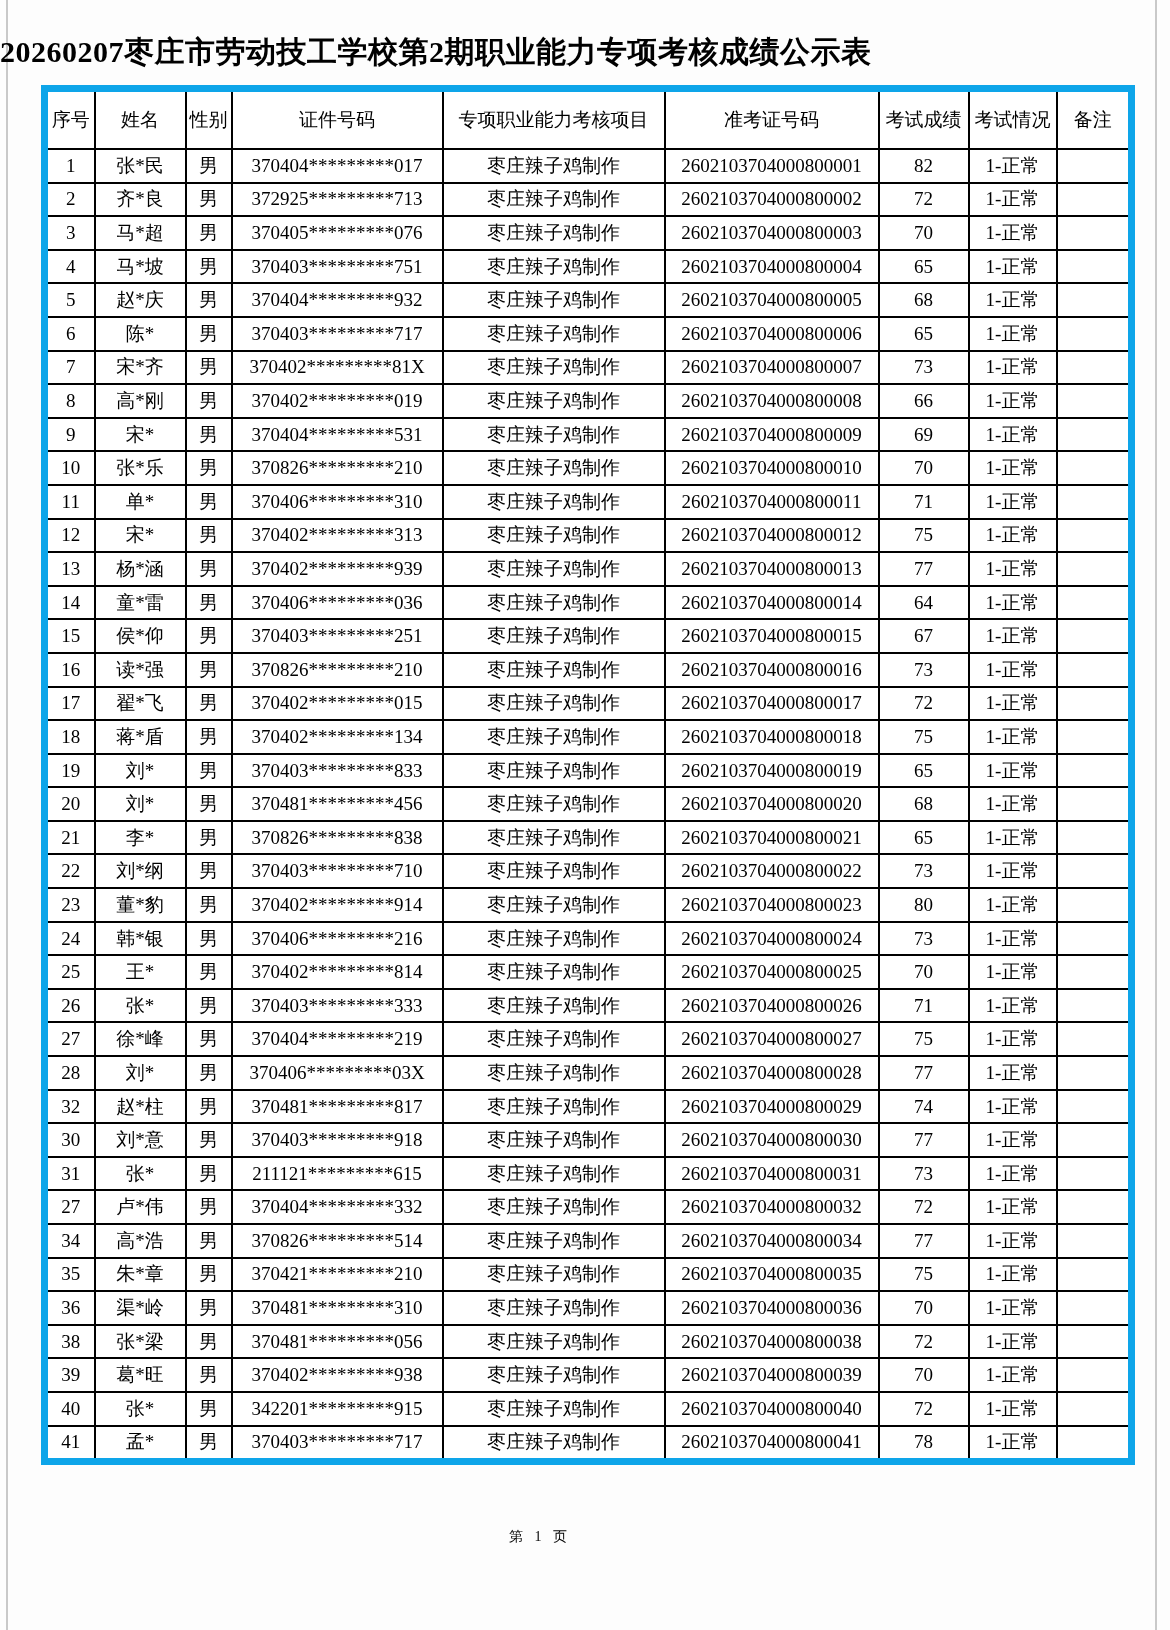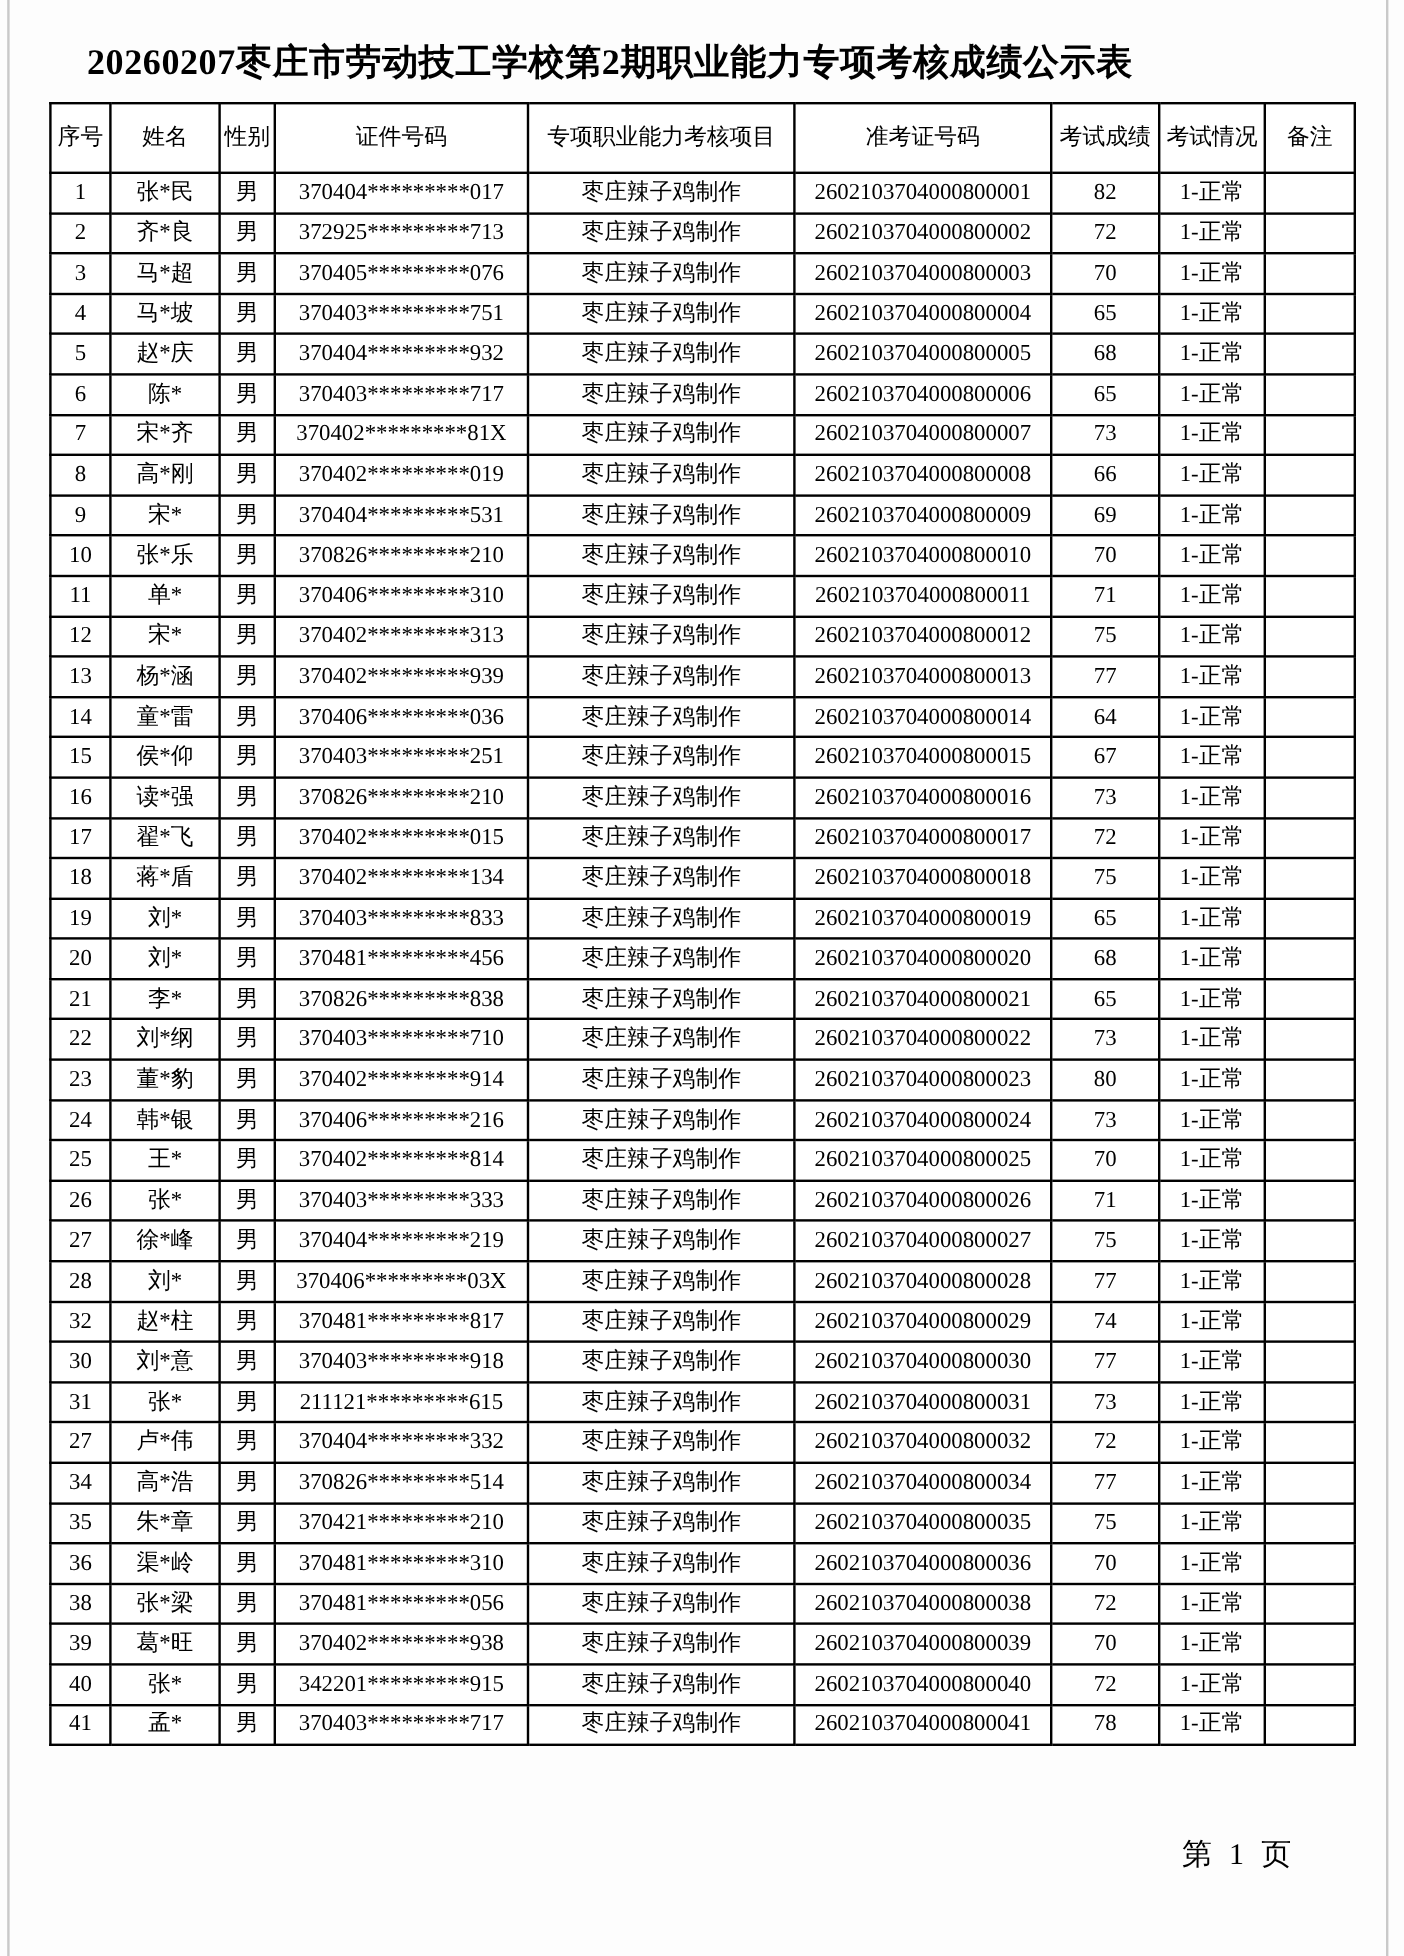--- a/index.html
+++ b/index.html
@@ -24,34 +24,34 @@
     background: #c9c9c9;
   }
   .edge-left  { left: 6px; }
   .edge-right { left: 1155px; }
   .title {
     position: absolute;
     top: 32px;
     left: 0;
     width: 944px;
     margin: 0;
-    text-align: right;
+    text-align: left;
     font-size: 30px;
     font-weight: bold;
     letter-spacing: 0.5px;
     white-space: nowrap;
   }
   table.score-table {
     position: absolute;
     left: 41px;
     top: 85px;
     width: 1087px;
     border-collapse: collapse;
     table-layout: fixed;
-    border: 2px solid #0ea5e9;
+    border: 7px solid #0ea5e9;
     background: #fff;
   }
   table.score-table th,
   table.score-table td {
     border: 2px solid #000;
     padding: 0 2px;
     text-align: center;
     vertical-align: middle;
     font-weight: normal;
     font-size: 19px;
@@ -64,22 +64,22 @@
     font-size: 19px;
   }
   table.score-table tbody td {
     height: 31.6px;
   }
   .footer {
     position: absolute;
     top: 1528px;
     left: 0;
     width: 1080px;
-    text-align: right;
-    font-size: 25px;
+    text-align: center;
+    font-size: 14px;
     letter-spacing: 4px;
   }
 </style>
 </head>
 <body>
 
 <div class="page">
   <div class="edge edge-left"></div>
   <div class="edge edge-right"></div>
 

